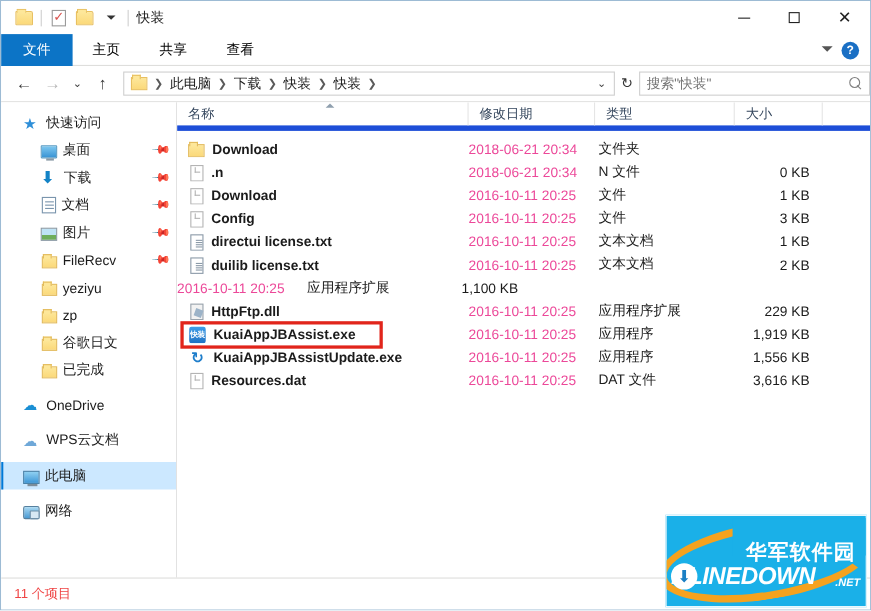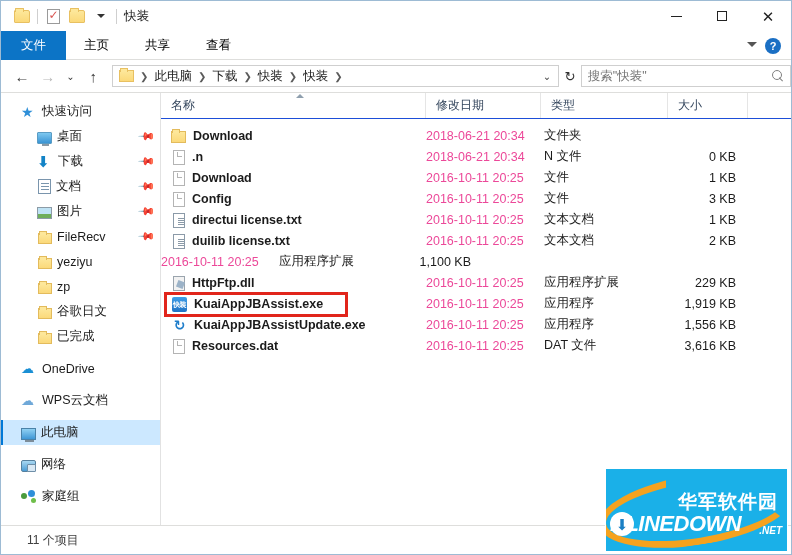--- a/index.html
+++ b/index.html
@@ -287,21 +287,21 @@
     width: 7px; height: 7px; border-radius: 50%; background: #2f8fd8;
     box-shadow: 2px 7px 0 -1px #6fbe4a;
   }
 
   
   #filepane {
     flex: 1; position: relative; background: #fff; overflow: hidden;
   }
   #colheader {
     height: 26px; display: flex; align-items: stretch;
-    border-bottom: 1px solid #1d4ed8;
+    border-bottom: 5px solid #1d4ed8;
     position: relative;
   }
   .col {
     display: flex; align-items: center;
     font-size: 12px; color: #33455c;
     padding-left: 10px;
     border-right: 1px solid #e5e5e5;
     position: relative;
   }
   .col-name { width: 265px; }
@@ -405,21 +405,21 @@
 
   
   #statusbar {
     position: absolute; left: 0; bottom: 0;
     width: 790px; height: 29px;
     background: #ffffff;
     border-top: 1px solid #dededc;
     display: flex; align-items: center;
   }
   #statuscount {
-    font-size: 12px; color: #404040; padding-left: 26px;
+    font-size: 12px; color: #ef4444; padding-left: 12px;
   }
 
   
   #watermark {
     position: absolute; right: 3px; bottom: 2px;
     width: 183px; height: 84px;
     background: #1ab0e8;
     border: 1px solid #ffffff;
     overflow: hidden; z-index: 20;
   }
@@ -600,24 +600,20 @@
       <div class="nav-item lvl0 selected">
         <span class="nav-ico ic-pc"></span>
         <span class="nav-label">此电脑</span>
       </div>
       <div style="height:7px"></div>
       <div class="nav-item lvl0">
         <span class="nav-ico ic-net"></span>
         <span class="nav-label">网络</span>
       </div>
       <div style="height:7px"></div>
-      <div class="nav-item lvl0">
-        <span class="nav-ico ic-home"></span>
-        <span class="nav-label">家庭组</span>
-      </div>
     </div>
 
     <div id="filepane">
 
       <div id="colheader">
         <div class="col col-name">
           <span>名称</span>
           <span class="sortcaret"></span>
         </div>
         <div class="col col-date">

